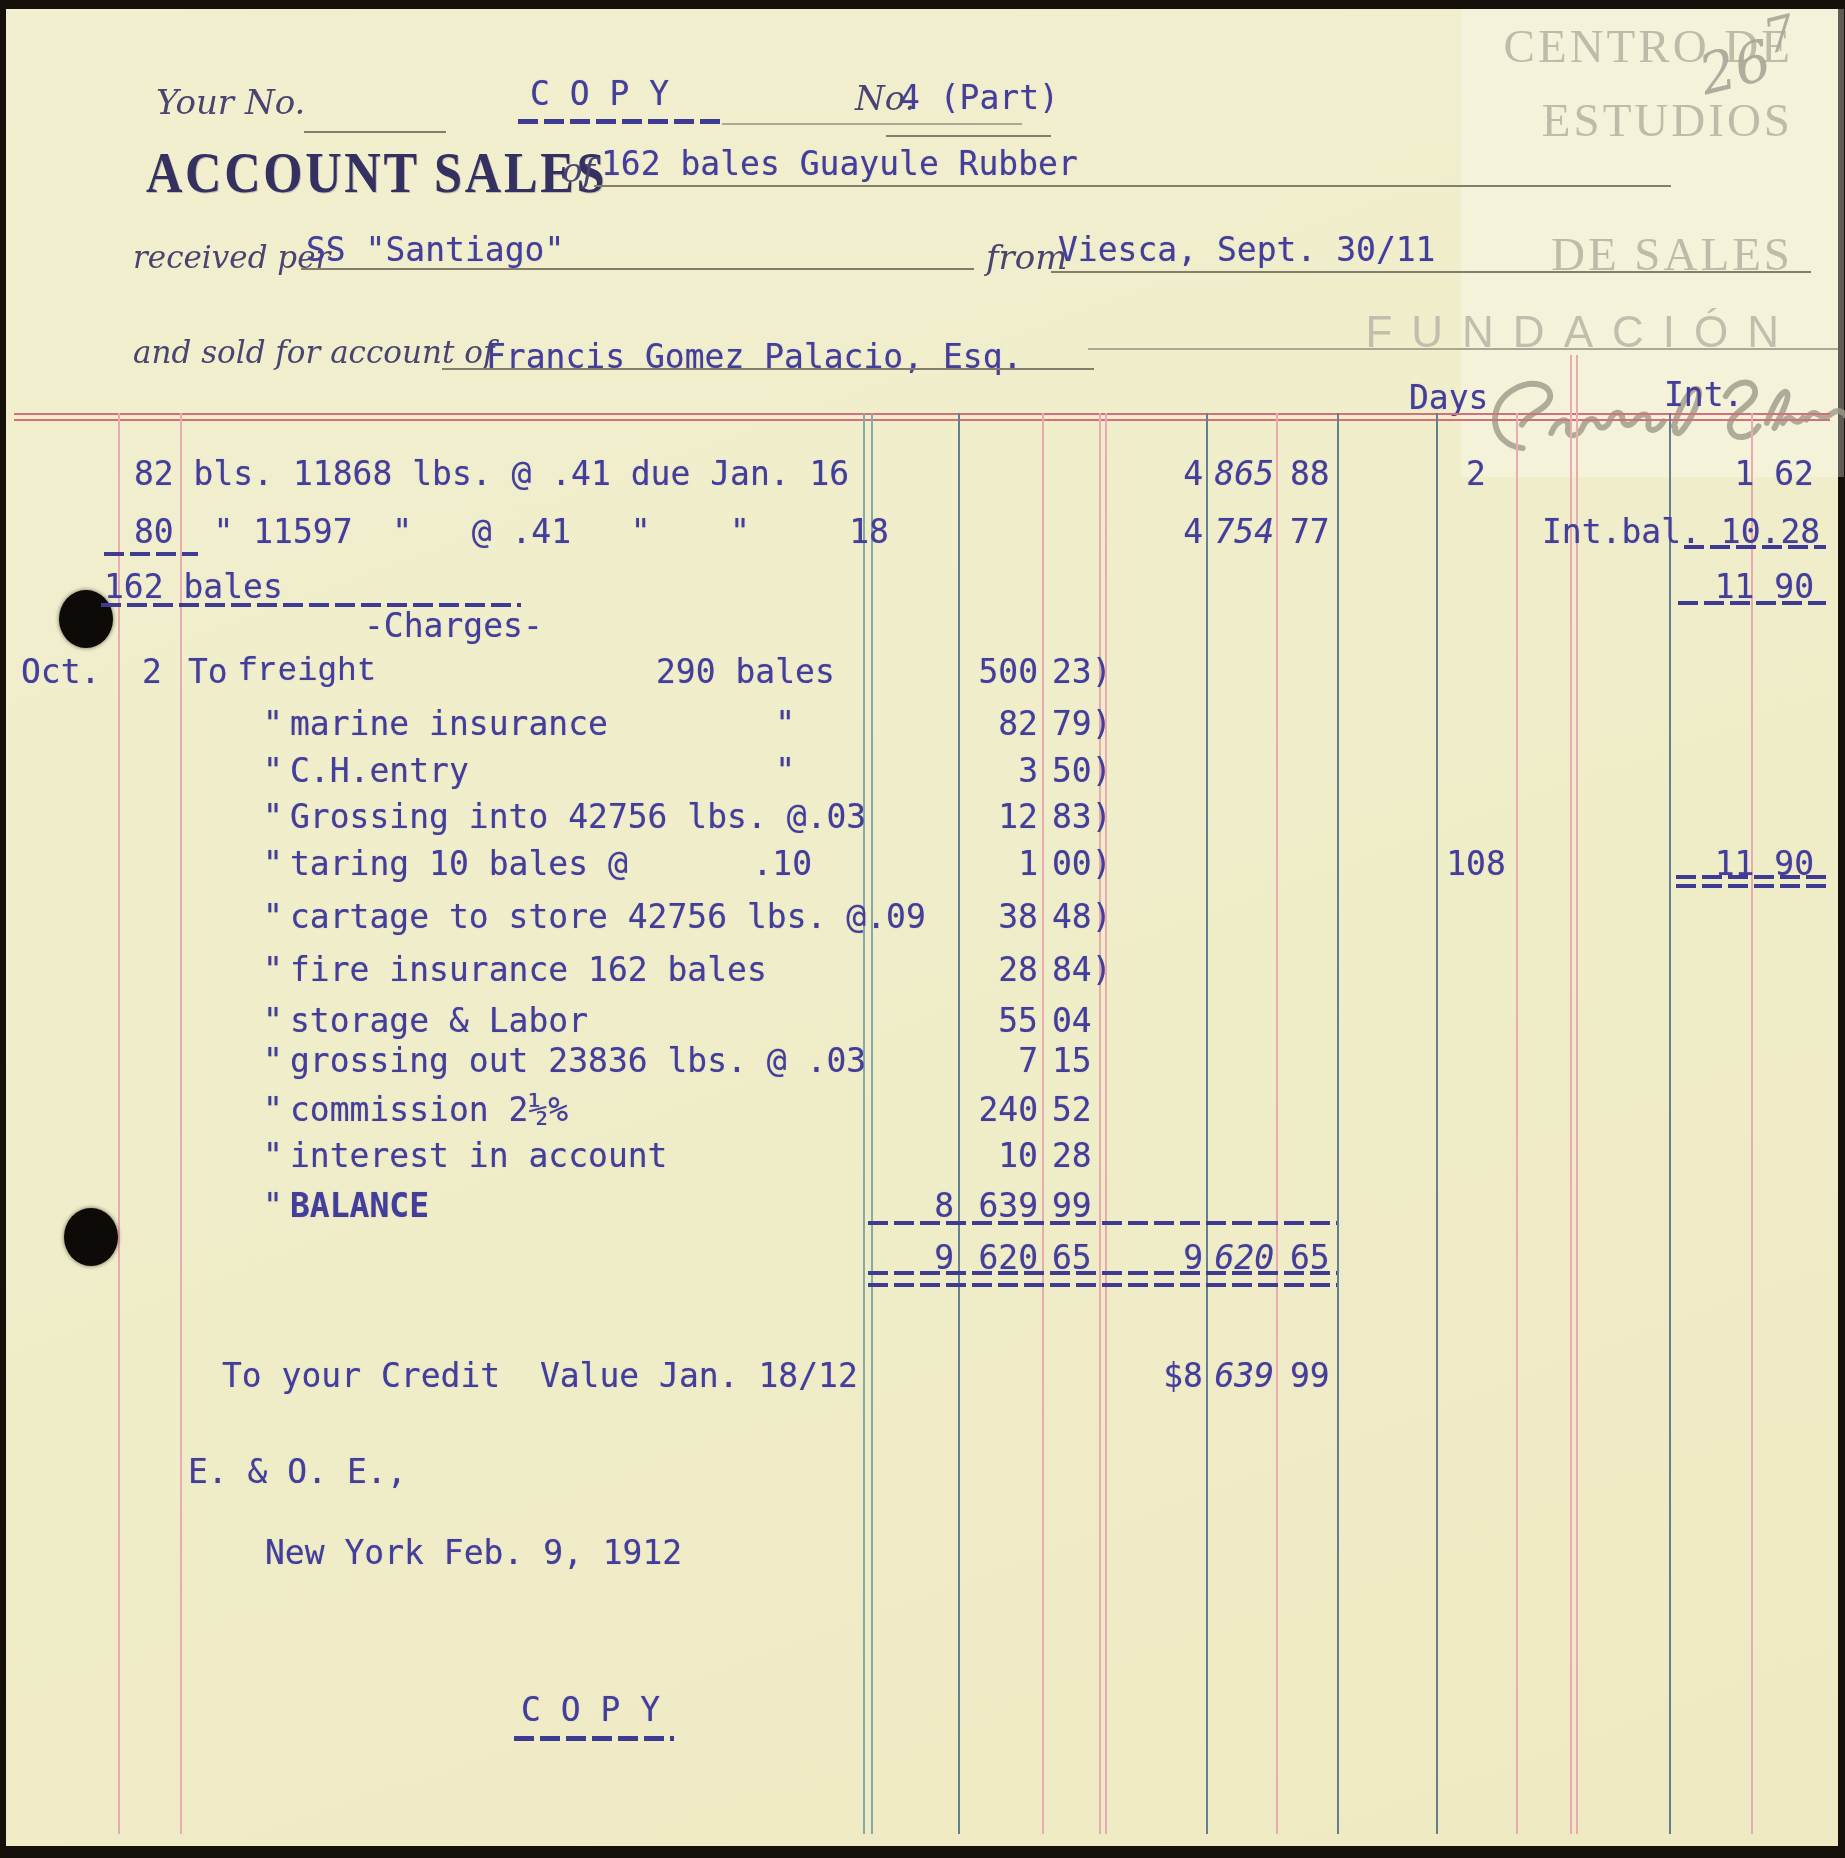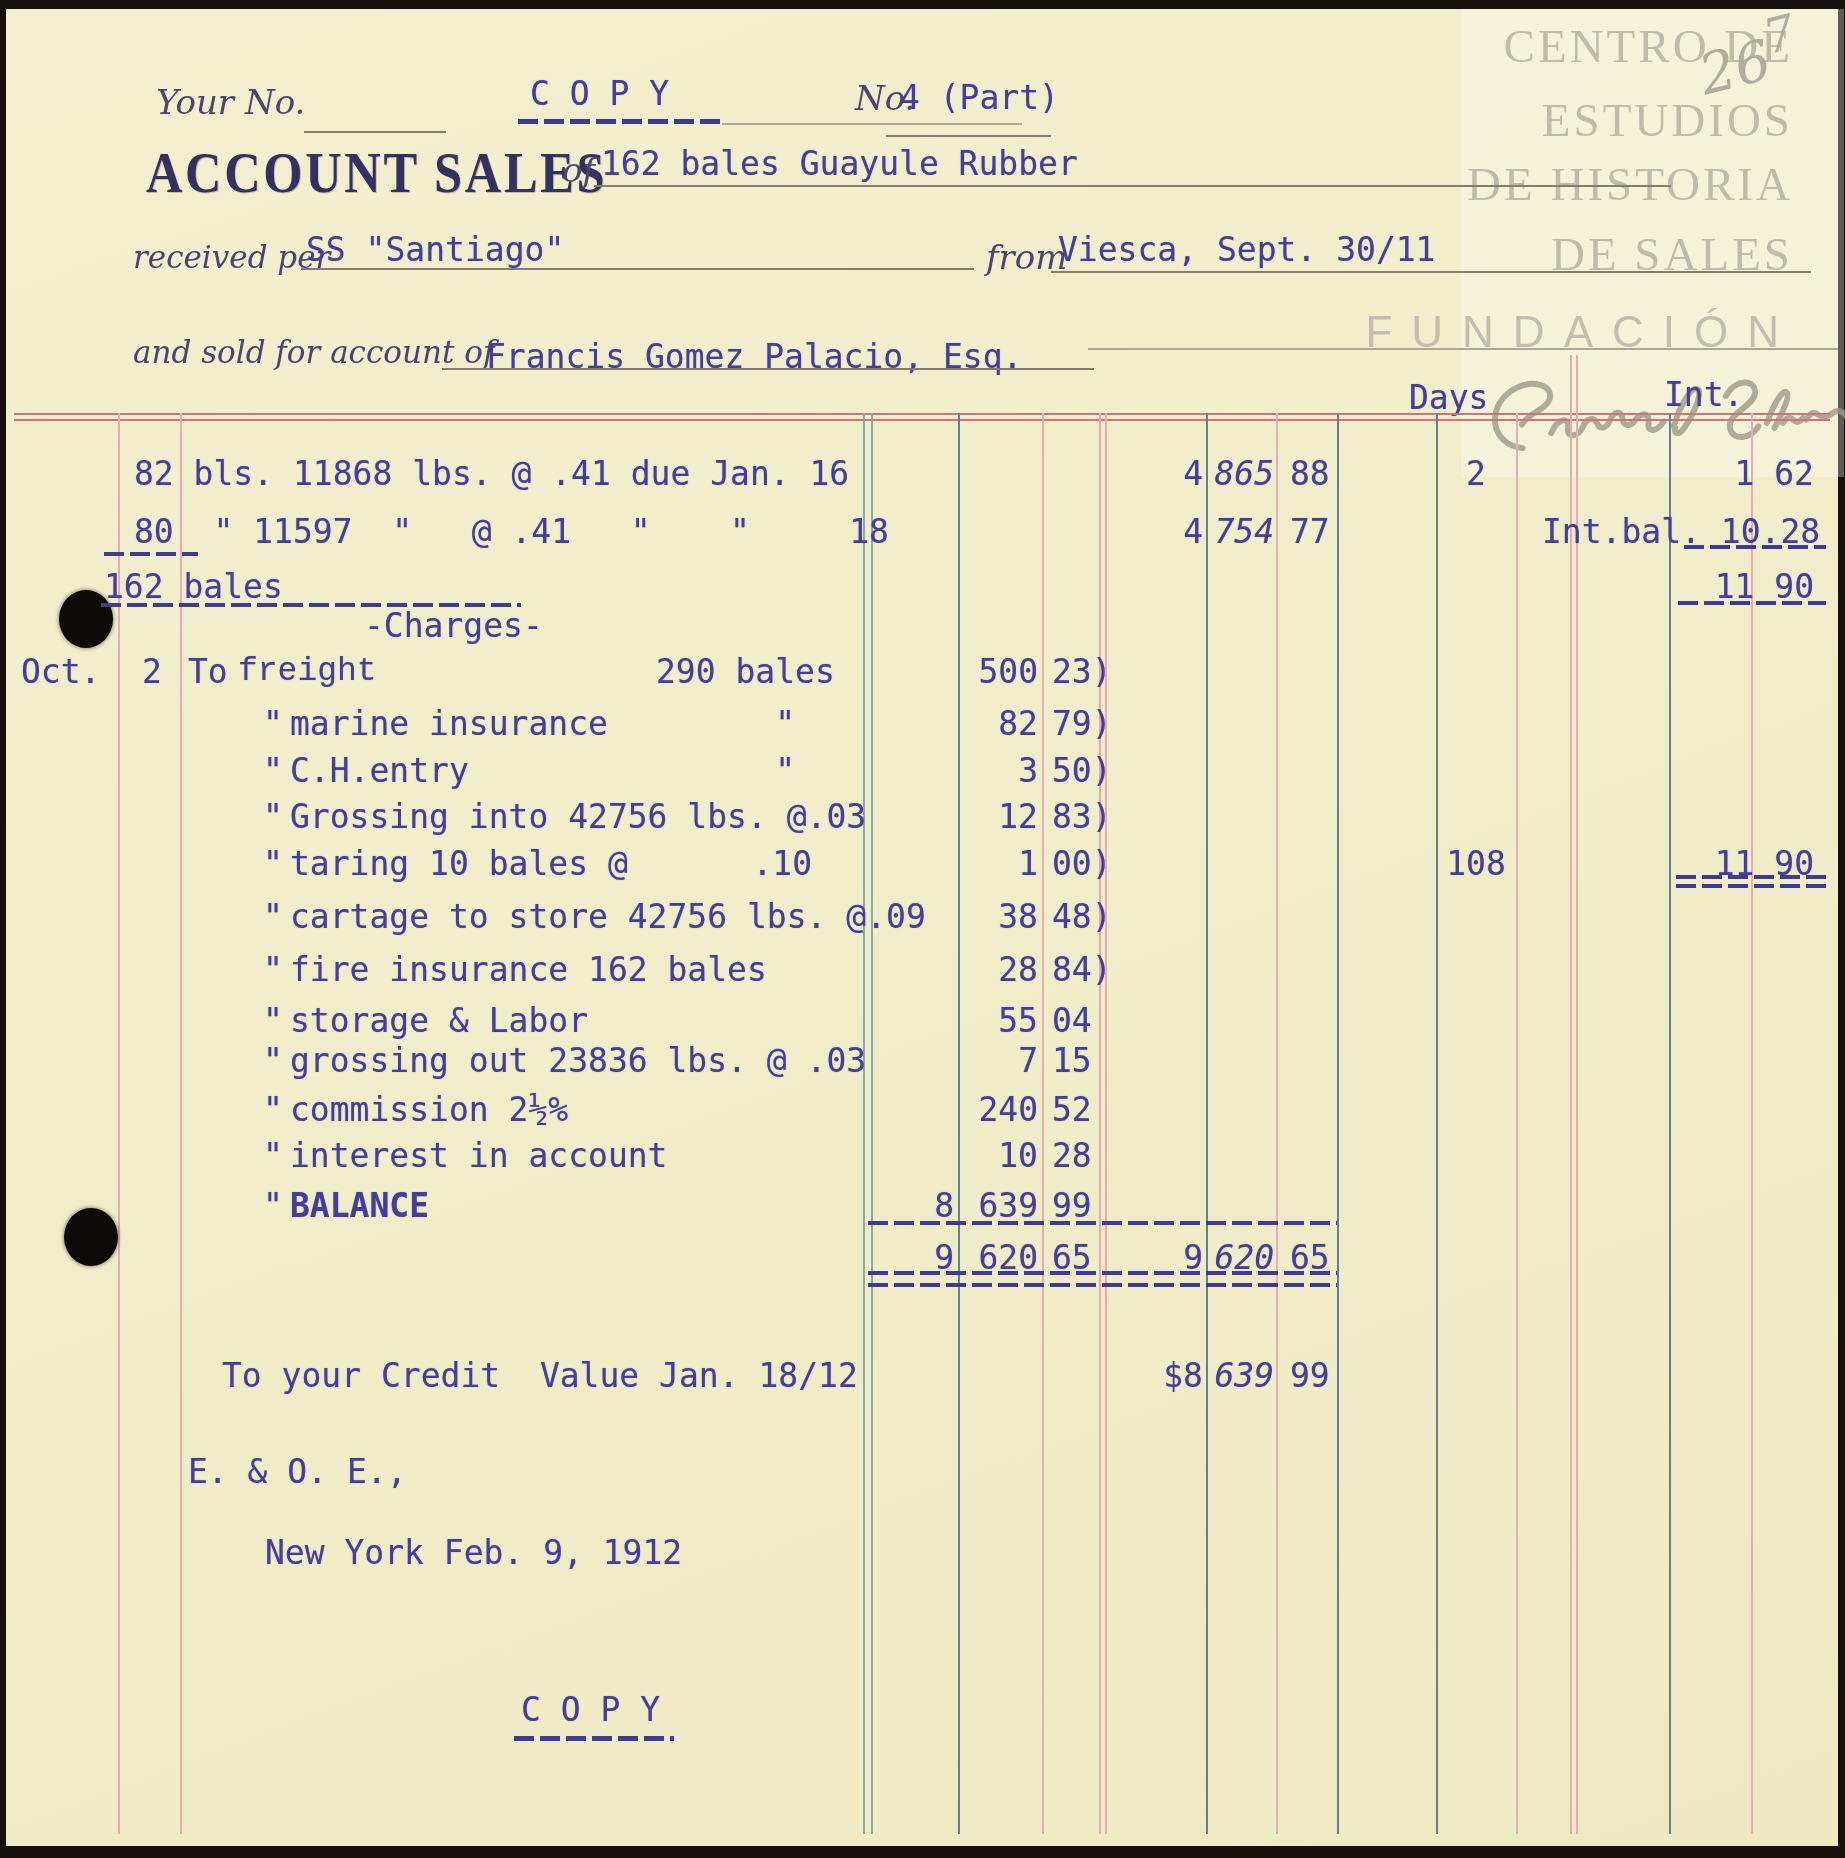--- a/index.html
+++ b/index.html
@@ -76,21 +76,20 @@
 </style>
 </head>
 <body>
 
 <div id="stage">
  <div id="paper">
 
   <div id="wm-backdrop"></div>
   <div class="wm" style="top:10px">CENTRO DE</div>
   <div class="wm" style="top:84px">ESTUDIOS</div>
-  <div class="wm" style="top:148px">DE HISTORIA</div>
   <div class="wm" style="top:218px">DE SALES</div>
   <div id="wm-foundation">FUNDACIÓN</div>
   <div class="ful lt" style="left:1082px;width:750px;top:339px"></div>
 
   <svg class="abs" style="left:1468px;top:348px;opacity:.8" width="386" height="132" viewBox="0 0 460 132">
     <g fill="none" stroke="#9d9a8a" stroke-width="7" stroke-linecap="round">
       <path d="M58,96 C20,92 14,48 44,28 C70,11 96,22 90,38 C85,51 64,54 57,68"></path>
       <path d="M92,78 C100,60 114,58 112,72 C110,84 124,84 130,70 C134,60 144,58 147,67 C150,74 158,73 162,63 C166,52 176,50 177,61 C178,70 186,71 192,63 C200,52 210,54 208,66 C206,78 218,77 226,64"></path>
       <path d="M238,70 C246,44 260,20 267,26 C273,32 258,64 247,76 C243,80 238,78 240,72"></path>
       <path d="M300,34 C312,12 336,14 335,30 C334,46 302,54 305,72 C308,88 330,85 339,70"></path>

